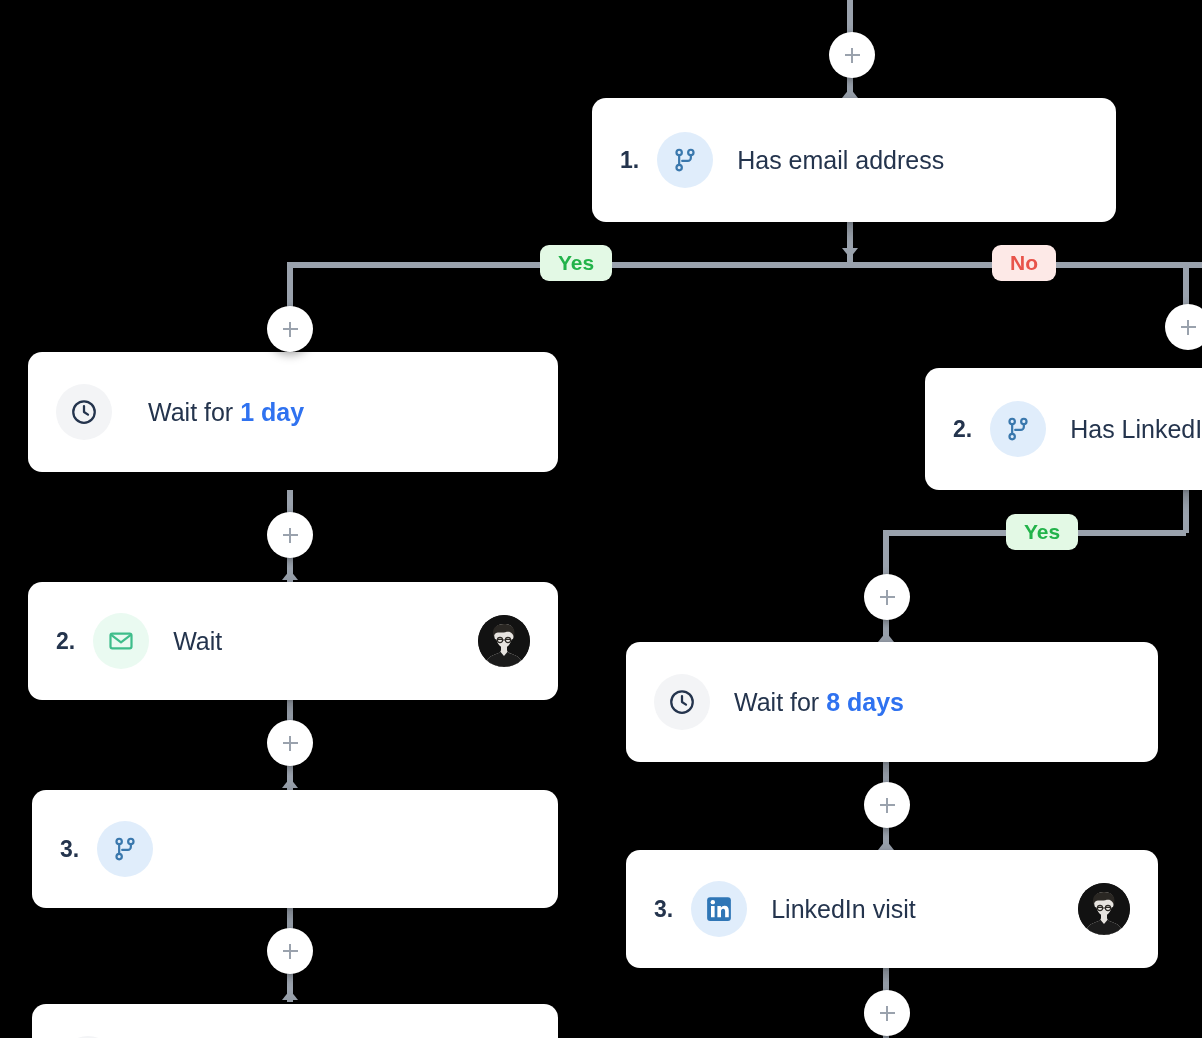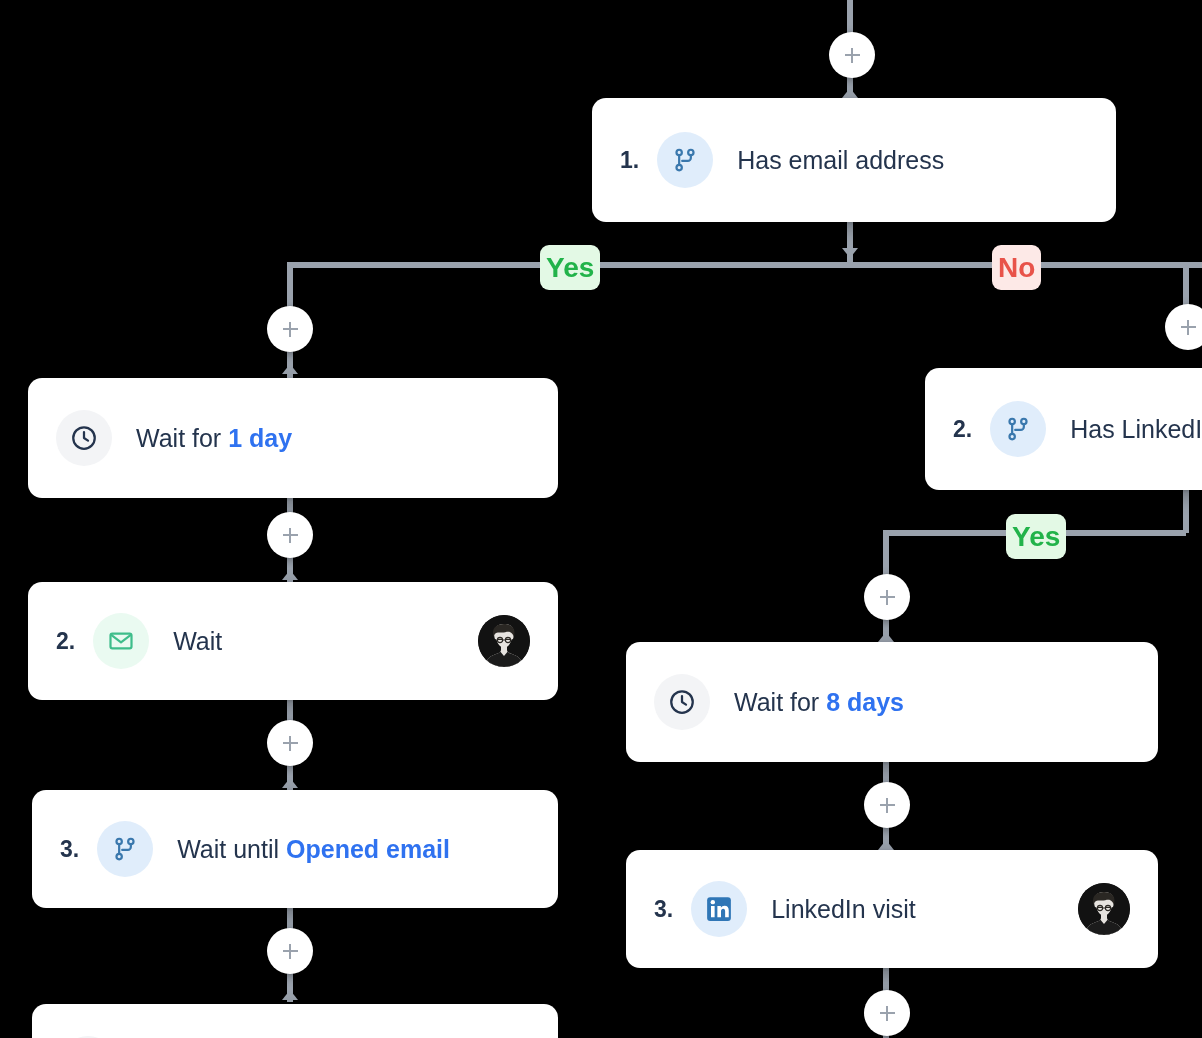--- a/index.html
+++ b/index.html
@@ -72,23 +72,23 @@
     width: 52px; height: 52px; border-radius: 50%;
     margin-left: auto; flex: none;
     overflow: hidden; background: #1a1a1a;
     position: relative;
   }
   .avatar svg { display: block; width: 100%; height: 100%; }
 
   
   .badge {
     position: absolute;
-    padding: 5px 6px;
+    padding: 5px 18px;
     border-radius: 9px;
-    font-size: 28px; font-weight: 700;
+    font-size: 21px; font-weight: 700;
     z-index: 6;
     line-height: 1.25;
   }
   .badge-yes { background: #e3f9e5; color: #22b34a; }
   .badge-no  { background: #fde9e7; color: #e8534a; }
 </style>
 </head>
 <body>
 
 <div id="canvas">
@@ -156,21 +156,21 @@
         <circle cx="7" cy="5.5" r="2.3"></circle>
           <circle cx="17" cy="5.5" r="2.3"></circle>
           <circle cx="7" cy="18.5" r="2.3"></circle>
         <path d="M7 7.8v8.4"></path>
           <path d="M17 7.8v2.4a2.6 2.6 0 0 1-2.6 2.6H9.6"></path>
       </svg>
     </span>
     <span class="card-label">Has email address</span>
   </div>
 
-  <div class="card" style="left:28px; top:378px; width:530px; height:120px;">
+  <div class="card" style="left:28px; top:352px; width:530px; height:120px;gap:12px;">
     <span class="icon-circle ic-gray">
       <svg width="30" height="30" viewBox="0 0 24 24" fill="none" stroke="#24344d" stroke-width="1.8" stroke-linecap="round" stroke-linejoin="round">
         <circle cx="12" cy="12" r="8.6"></circle>
           <path d="M12 7.2V12l3.2 2.1"></path>
       </svg>
     </span>
     <span class="card-label"><span>Wait for </span><span class="hl">1 day</span></span>
   </div>
 
   <div class="card" style="left:28px; top:582px; width:530px; height:118px;">
@@ -200,21 +200,20 @@
     <span class="step-num">3.</span>
     <span class="icon-circle ic-blue">
       <svg width="28" height="28" viewBox="0 0 24 24" fill="none" stroke="#3a78ad" stroke-width="1.9" stroke-linecap="round" stroke-linejoin="round">
         <circle cx="7" cy="5.5" r="2.3"></circle>
           <circle cx="17" cy="5.5" r="2.3"></circle>
           <circle cx="7" cy="18.5" r="2.3"></circle>
         <path d="M7 7.8v8.4"></path>
           <path d="M17 7.8v2.4a2.6 2.6 0 0 1-2.6 2.6H9.6"></path>
       </svg>
     </span>
-    <span class="card-label"><span>Wait until </span><span class="hl">Opened email</span></span>
   </div>
 
   <div class="card" style="left:32px; top:1004px; width:526px; height:120px;">
     <span class="icon-circle ic-gray"></span>
   </div>
 
   <div class="card" style="left:925px; top:368px; width:420px; height:122px;">
     <span class="step-num">2.</span>
     <span class="icon-circle ic-blue">
       <svg width="28" height="28" viewBox="0 0 24 24" fill="none" stroke="#3a78ad" stroke-width="1.9" stroke-linecap="round" stroke-linejoin="round">

